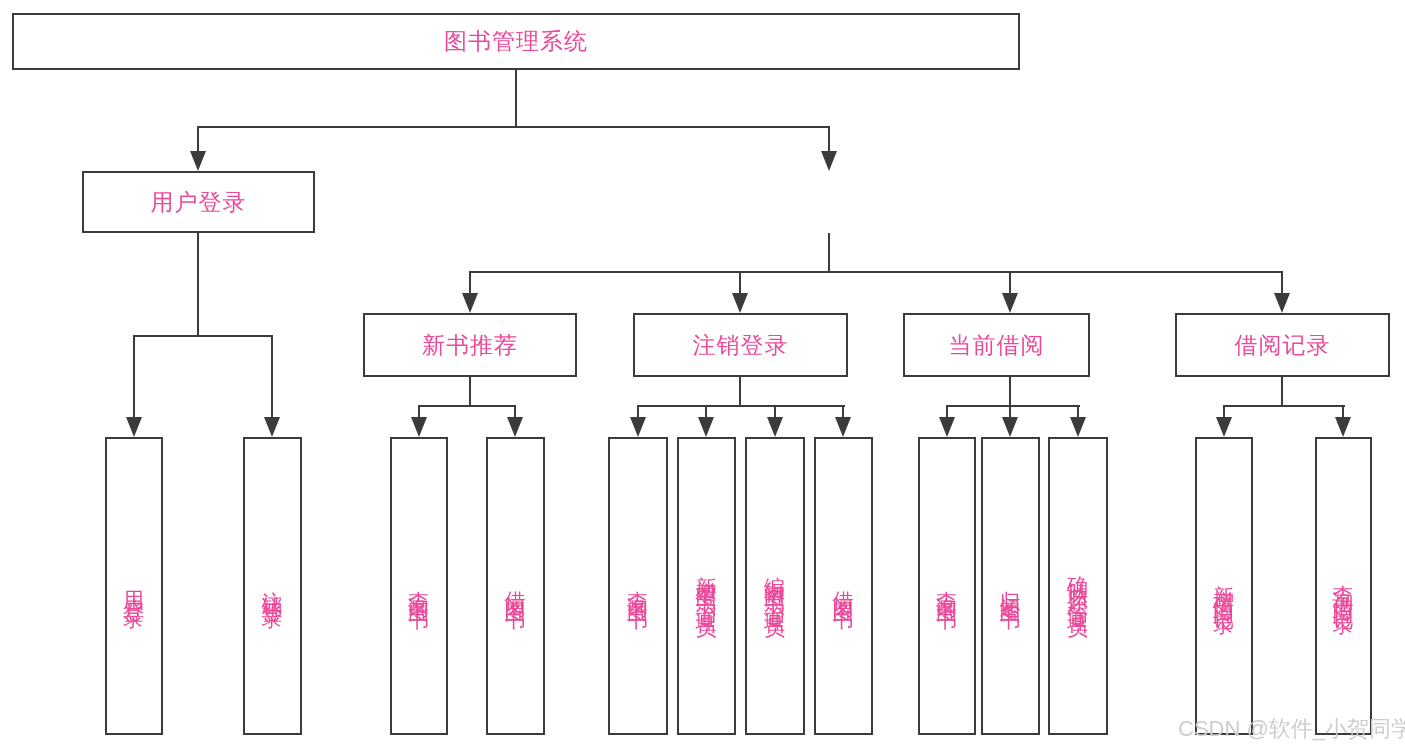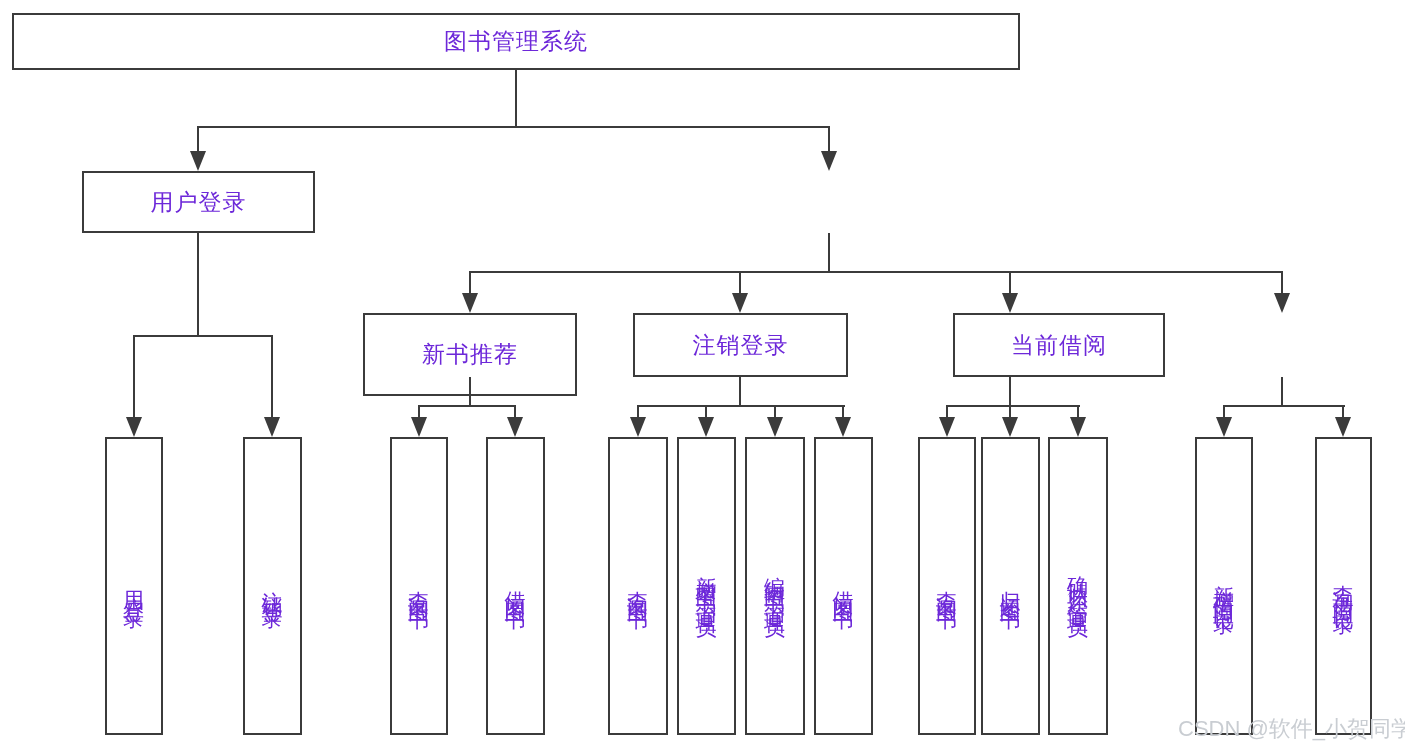--- a/index.html
+++ b/index.html
@@ -15,21 +15,21 @@
     overflow:hidden;
   }
   .box {
     position:absolute;
     box-sizing:border-box;
     background:#ffffff;
     border:2px solid #3b3b3b;
     display:flex;
     align-items:center;
     justify-content:center;
-    color:#6d28d9;
+    color:#ec4899;
   }
   .hbox { font-size:23px; letter-spacing:1px; }
   .vbox {
     writing-mode:vertical-rl;
     font-size:21px;
     letter-spacing:6px;
     line-height:1;
   }
   .vline { position:absolute; width:2px; background:#3b3b3b; }
   .hline { position:absolute; height:2px; background:#3b3b3b; }
@@ -76,23 +76,24 @@
   <div class="hline" style="left:469px;top:271px;width:814px"></div>
   <div class="vline" style="left:469px;top:271px;height:24px"></div>
   <div class="arrow" style="left:462px;top:293px"></div>
   <div class="vline" style="left:739px;top:271px;height:24px"></div>
   <div class="arrow" style="left:732px;top:293px"></div>
   <div class="vline" style="left:1009px;top:271px;height:24px"></div>
   <div class="arrow" style="left:1002px;top:293px"></div>
   <div class="vline" style="left:1281px;top:271px;height:24px"></div>
   <div class="arrow" style="left:1274px;top:293px"></div>
 
-  <div class="box hbox" style="left:363px;top:313px;width:214px;height:83px">新书推荐</div>
+  <div class="box hbox" style="left:363px;top:313px;width:214px;height:64px">新书推荐</div>
   <div class="box hbox" style="left:633px;top:313px;width:215px;height:64px">注销登录</div>
-  <div class="box hbox" style="left:953px;top:313px;width:212px;height:64px">当前借阅</div>
+  <div class="box hbox" style="left:903px;top:313px;width:187px;height:64px">当前借阅</div>
+  <div class="box hbox" style="left:1175px;top:313px;width:215px;height:64px">借阅记录</div>
 
   <div class="vline" style="left:469px;top:377px;height:30px"></div>
   <div class="vline" style="left:739px;top:377px;height:30px"></div>
   <div class="vline" style="left:1009px;top:377px;height:30px"></div>
   <div class="vline" style="left:1281px;top:377px;height:30px"></div>
 
   <div class="hline" style="left:418px;top:405px;width:98px"></div>
   <div class="hline" style="left:637px;top:405px;width:208px"></div>
   <div class="hline" style="left:946px;top:405px;width:134px"></div>
   <div class="hline" style="left:1223px;top:405px;width:122px"></div>

